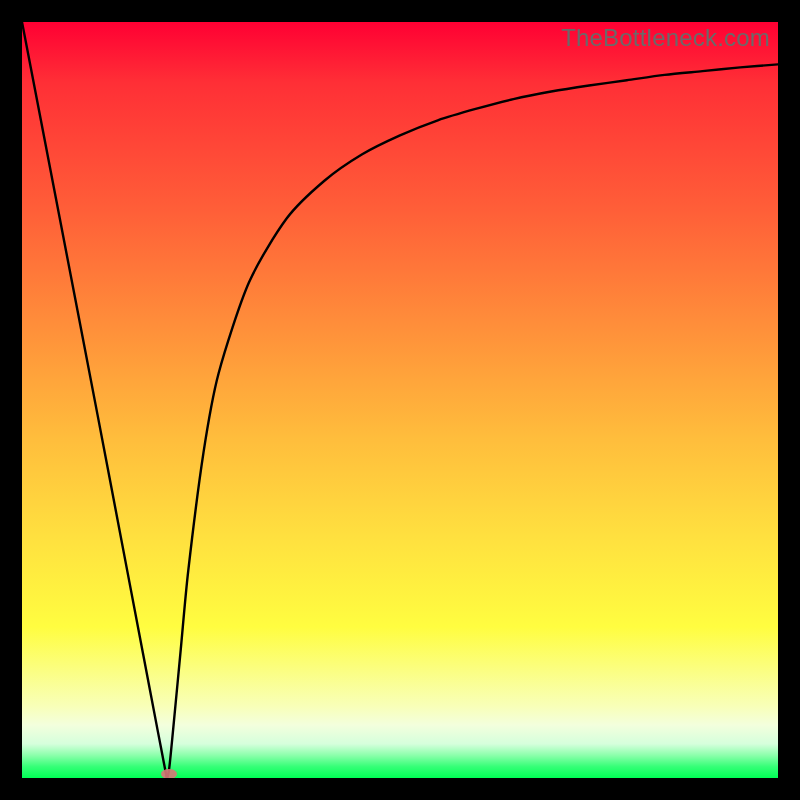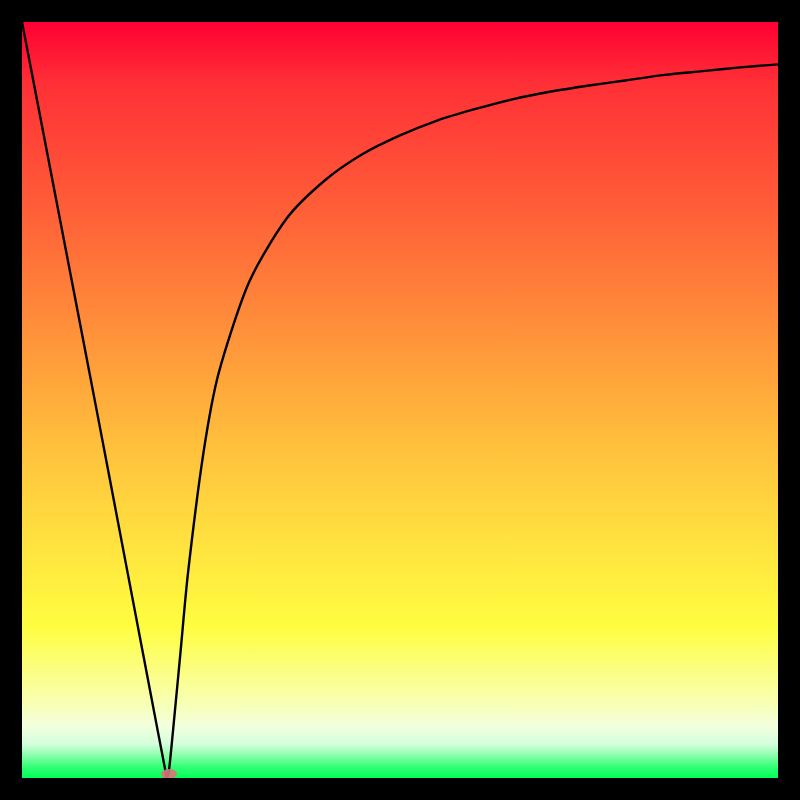--- a/index.html
+++ b/index.html
@@ -61,18 +61,19 @@
     background: #d87777;
     opacity: 0.9;
     transform: translate(-50%, -50%);
   }
 </style>
 </head>
 <body>
 
 <div class="chart-container">
   <div class="plot-area">
+    <div class="watermark">TheBottleneck.com</div>
     <svg class="curve" viewBox="0 0 756 756" preserveAspectRatio="none">
       <path id="curve-path" fill="none" stroke="#000" stroke-width="2.4" stroke-linejoin="round" stroke-linecap="round" d="M 0 0 C 5.040000000000001 26.208000000000013, 27.720000000000002 144.14400000000006, 37.800000000000004 196.56000000000006 C 47.88000000000001 248.97600000000006, 66.528 345.744, 75.60000000000001 393.12 C 84.67200000000001 440.496, 99.792 520.128, 105.84 551.88 C 111.888 583.632, 116.92800000000001 610.092, 120.96000000000001 631.26 C 124.992 652.428, 133.55999999999997 697.4352, 136.07999999999998 710.64 C 138.6 723.8448, 138.85199999999998 725.0544000000001, 139.85999999999999 730.296 C 140.868 735.5376, 142.9344 746.5248, 143.64000000000001 749.952 C 144.34560000000002 753.3792, 144.64800000000002 756.7056, 145.15200000000002 756 C 145.656 755.2944, 146.61360000000002 751.212, 147.42000000000002 744.66 C 148.2264 738.108, 149.68800000000002 722.484, 151.20000000000002 706.86 C 152.71200000000002 691.236, 156.744 648.648, 158.76 627.48 C 160.77599999999998 606.312, 163.296 574.308, 166.32 548.1 C 169.344 521.892, 177.408 457.12800000000004, 181.44 430.92 C 185.472 404.712, 190.512 374.21999999999997, 196.56 351.53999999999996 C 202.608 328.85999999999996, 217.72799999999998 281.484, 226.79999999999998 260.82 C 235.87199999999999 240.156, 254.51999999999995 210.16800000000006, 264.59999999999997 196.56000000000006 C 274.67999999999995 182.95200000000006, 292.32000000000005 167.328, 302.40000000000003 158.76 C 312.48 150.19199999999998, 330.12 138.34800000000007, 340.2 132.30000000000007 C 350.28 126.25200000000007, 367.92 117.93599999999999, 378 113.39999999999998 C 388.08 108.86399999999996, 405.72 101.80799999999998, 415.8 98.27999999999997 C 425.88 94.75199999999997, 443.52 89.76239999999994, 453.59999999999997 86.93999999999994 C 463.67999999999995 84.11759999999994, 481.32000000000005 79.43039999999995, 491.40000000000003 77.11199999999997 C 501.48 74.79359999999998, 519.1199999999999 71.36640000000001, 529.1999999999999 69.55200000000002 C 539.28 67.73760000000003, 556.92 65.016, 567 63.50400000000002 C 577.08 61.99200000000003, 594.72 59.62320000000011, 604.8000000000001 58.2120000000001 C 614.8800000000001 56.800800000000095, 632.52 54.129599999999975, 642.6 52.91999999999996 C 652.6800000000001 51.71039999999994, 670.3199999999999 50.14799999999998, 680.4 49.139999999999986 C 690.48 48.13199999999999, 708.1199999999999 46.267200000000024, 718.1999999999999 45.360000000000014 C 728.28 44.4528, 750.96 42.73919999999991, 756 42.3359999999999"></path>
     </svg>
     <div id="marker-0" class="marker" style="left: 147.42px; top: 752.22px;"></div>
   </div>
 </div>
 
 </body></html>

